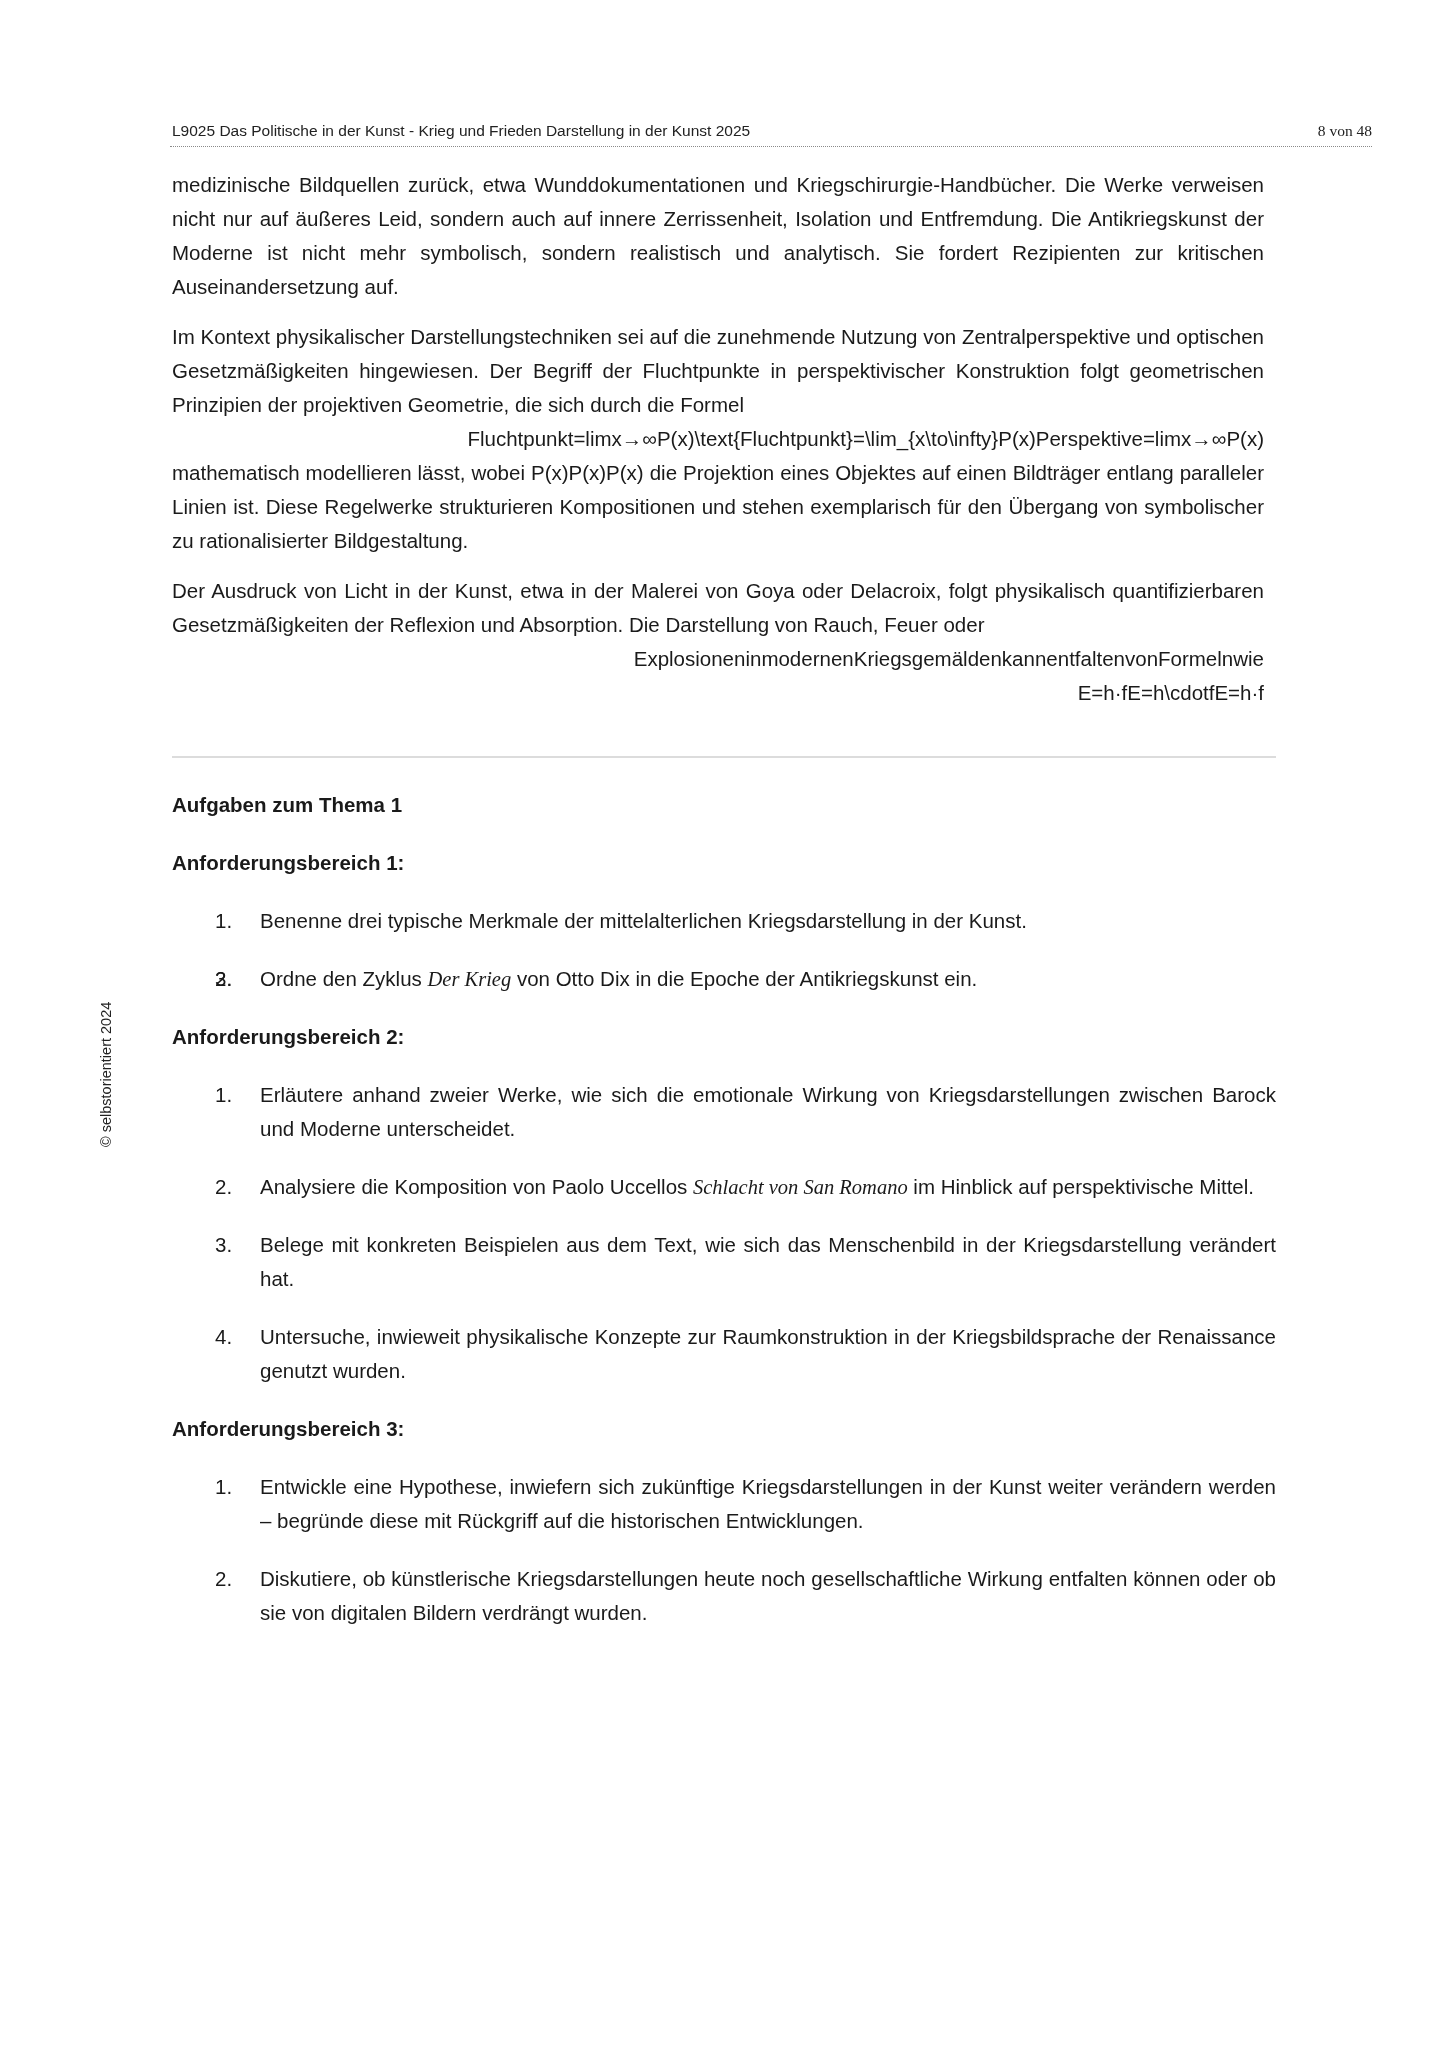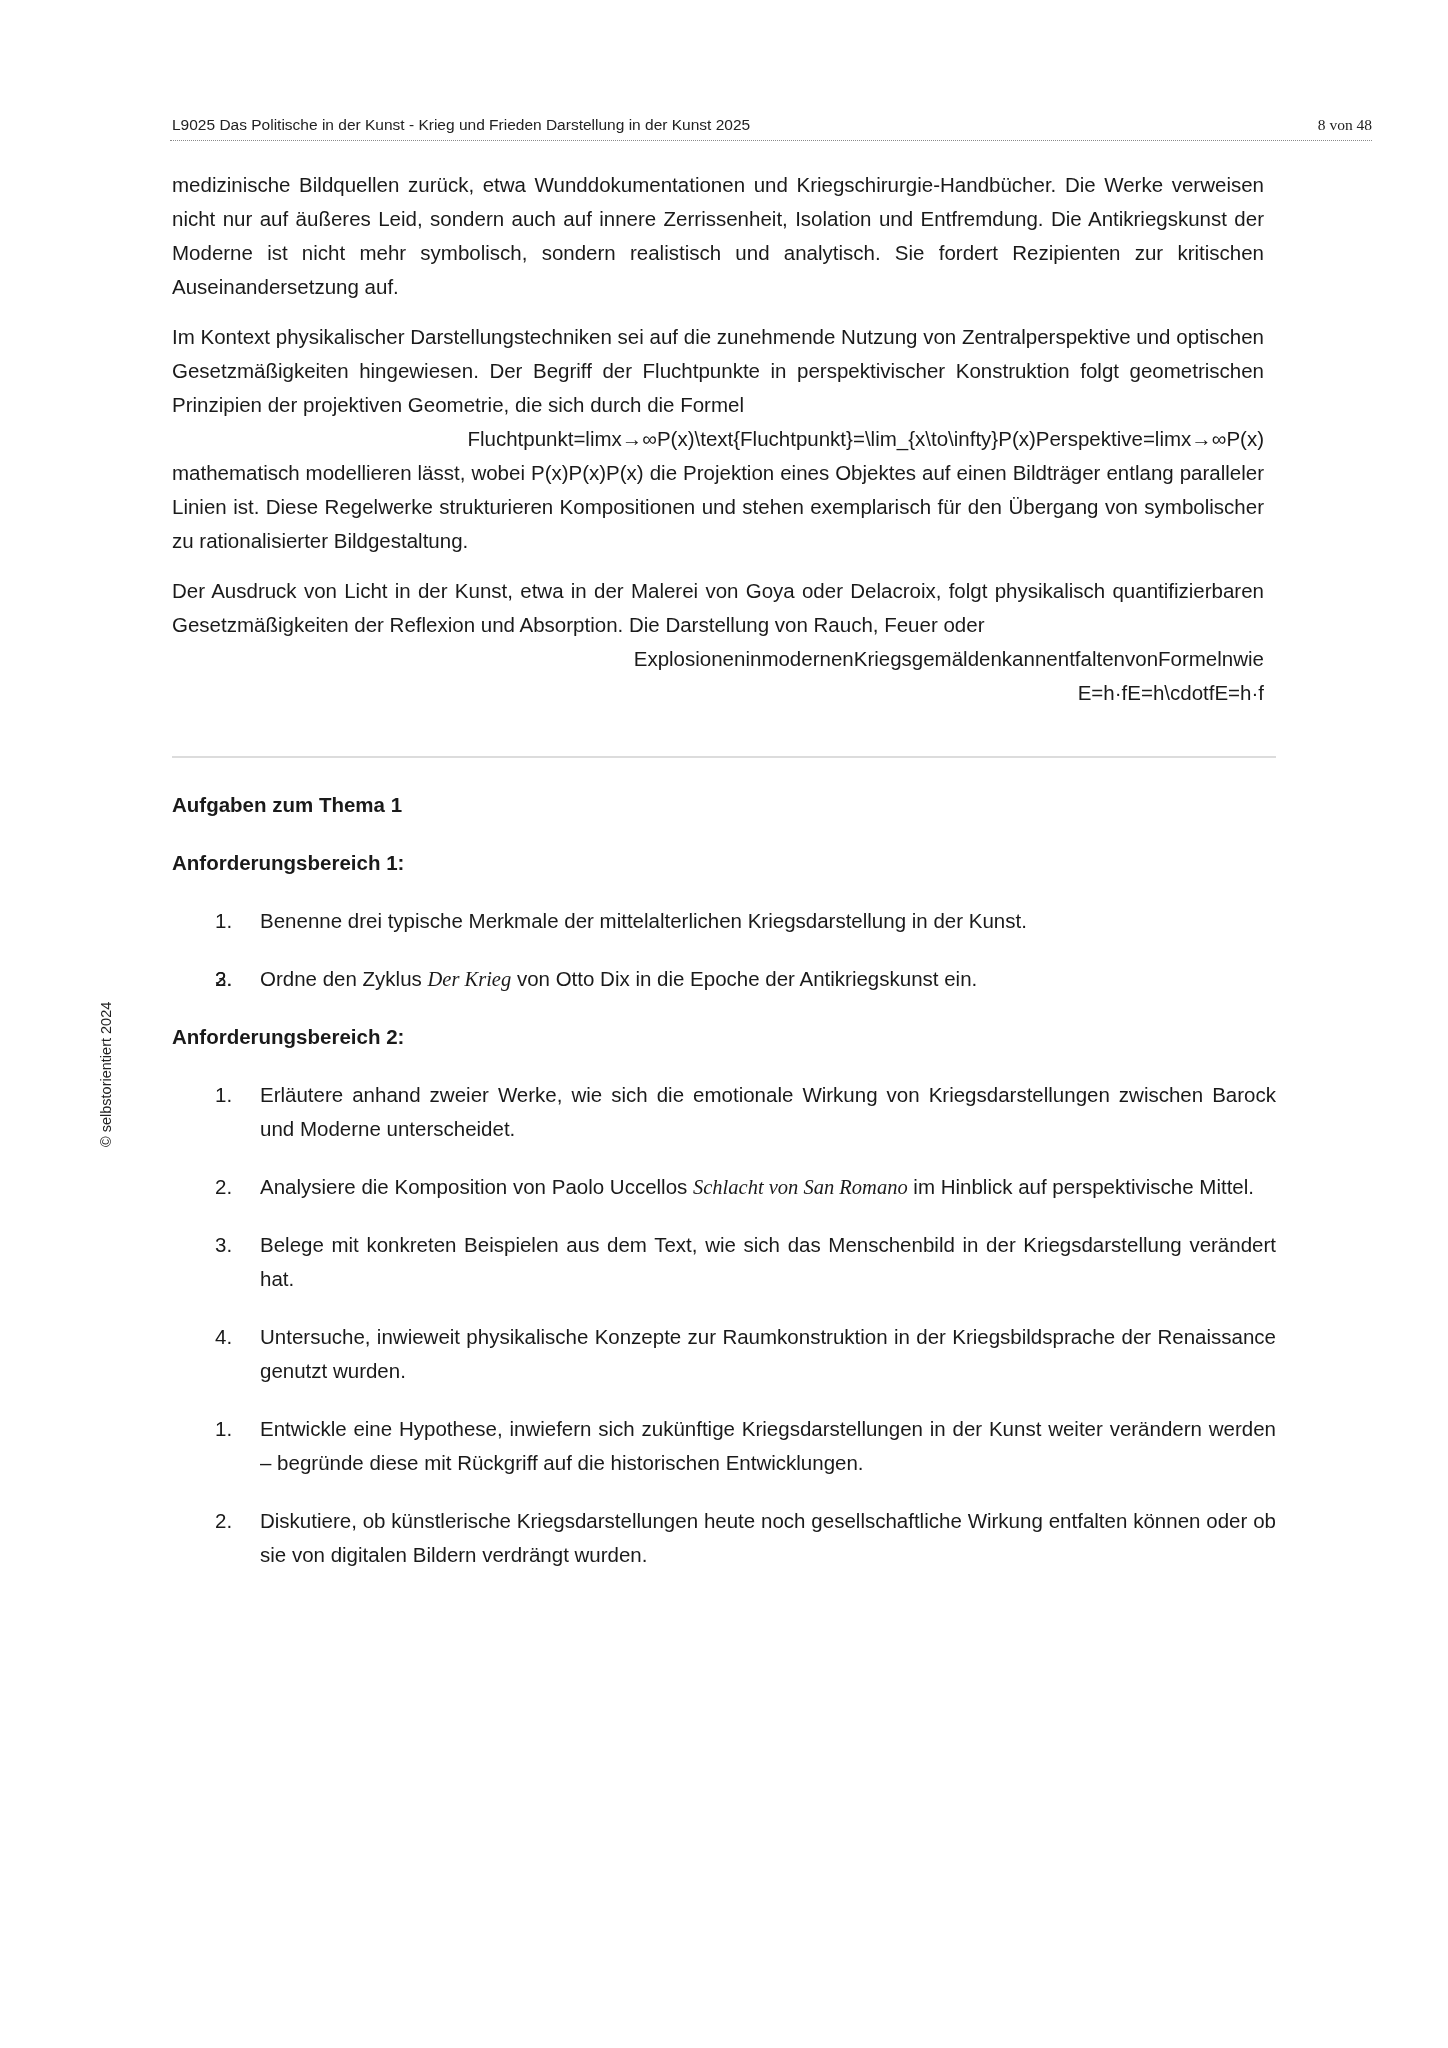--- a/index.html
+++ b/index.html
@@ -1,21 +1,21 @@
 <!DOCTYPE html>
 <html><head>
   <meta charset="utf-8">
   <style>
     html, body { margin: 0; padding: 0; background: #ffffff; }
     body {
       width: 1448px; height: 2048px; position: relative; overflow: hidden;
       font-family: "Liberation Sans", sans-serif; color: #1a1a1a;
     }
     .page-header {
-      position: absolute; left: 170px; top: 114px; width: 1202px; height: 26px;
+      position: absolute; left: 170px; top: 120px; width: 1202px; height: 26px;
       border-bottom: 1px dotted #8a8a8a;
       font-size: 15.5px; color: #222;
     }
     .page-header .title { position: absolute; left: 2px; top: 2px; }
     .page-header .pageno { position: absolute; right: 0; top: 2px; font-family: Liberation Serif, serif; }
     .side-note {
       position: absolute; left: 98px; top: 1147px;
       transform: rotate(-90deg); transform-origin: left top;
       font-size: 14.5px; color: #222; white-space: nowrap;
     }
@@ -116,20 +116,21 @@
     <li>
       <span class="num">3.</span>
       <span>Belege mit konkreten Beispielen aus dem Text, wie sich das Menschenbild in der Kriegsdarstellung verändert hat.</span>
     </li>
     <li>
       <span class="num">4.</span>
       <span>Untersuche, inwieweit physikalische Konzepte zur Raumkonstruktion in der Kriegsbildsprache der Renaissance genutzt wurden.</span>
     </li>
   </ol>
 
+  <div class="h-sub">Anforderungsbereich 3:</div>
   <ol class="tasks">
     <li>
       <span class="num">1.</span>
       <span>Entwickle eine Hypothese, inwiefern sich zukünftige Kriegsdarstellungen in der Kunst weiter verändern werden – begründe diese mit Rückgriff auf die historischen Entwicklungen.</span>
     </li>
     <li>
       <span class="num">2.</span>
       <span>Diskutiere, ob künstlerische Kriegsdarstellungen heute noch gesellschaftliche Wirkung entfalten können oder ob sie von digitalen Bildern verdrängt wurden.</span>
     </li>
   </ol>

